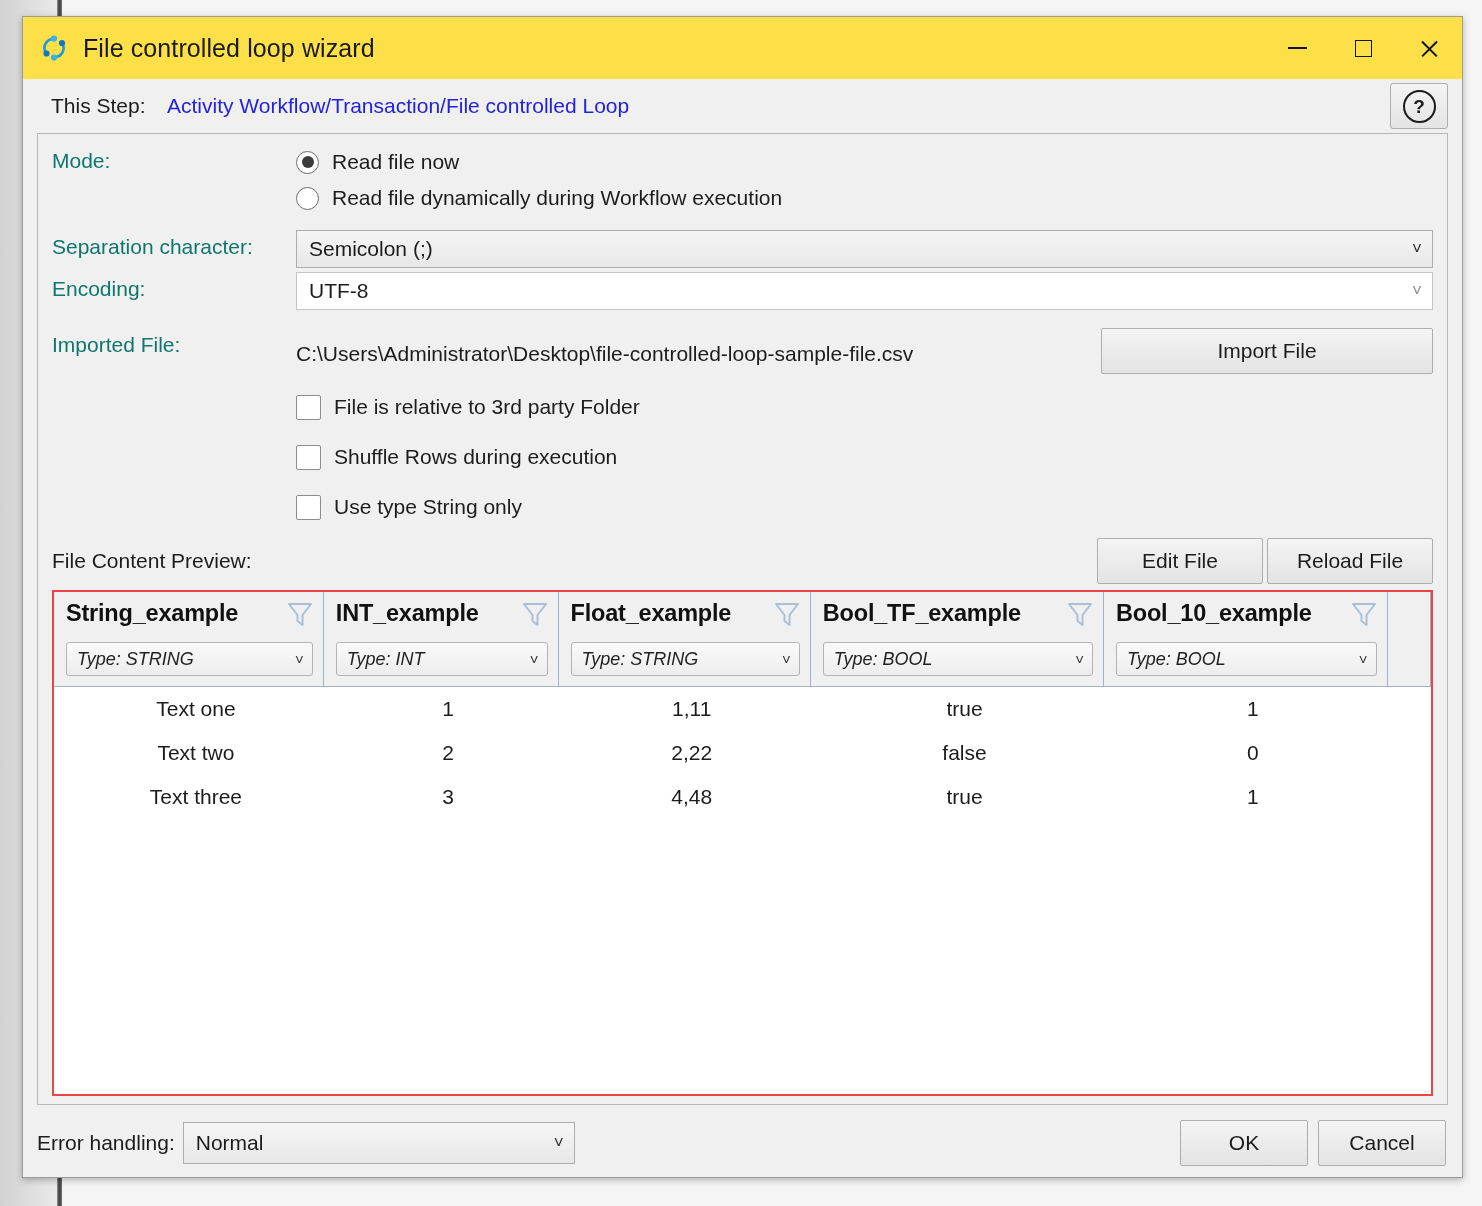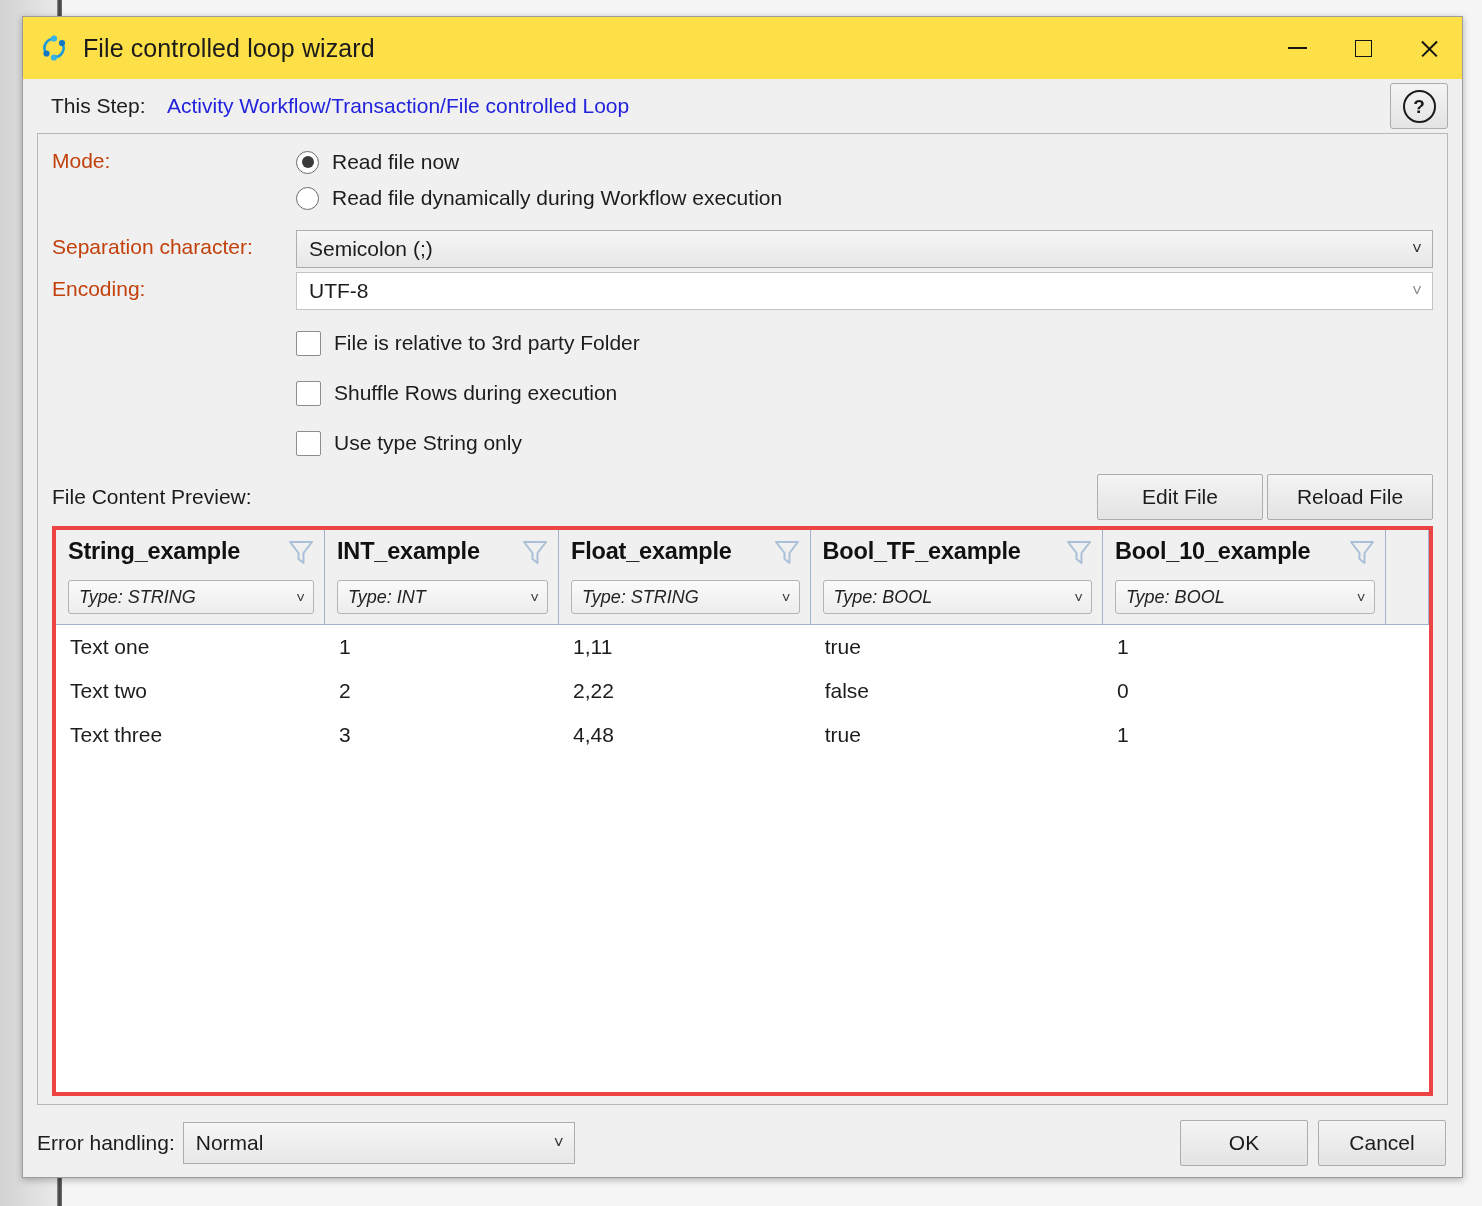--- a/index.html
+++ b/index.html
@@ -158,21 +158,21 @@
   }
   .grow {
     display: flex;
     align-items: flex-start;
     flex: none;
   }
   .glabel {
     width: 244px;
     flex: none;
     font-size: 21px;
-    color: #c2410c;
+    color: #0f766e;
     padding-top: 5px;
   }
   .gfield { flex: 1 1 auto; min-width: 0;}
 
   .radio-line {
     display: flex; align-items: center;
     height: 36px;
     cursor: pointer;
   }
   .radio {
@@ -244,21 +244,21 @@
     flex: none;
   }
   .preview-label { font-size: 21px; color:#1c1c1c;}
   .prev-btns { margin-left:auto; display:flex; gap: 0px; padding-left: 26px;}
   .edit-btn { width: 166px; height: 46px; margin-right: 4px;}
   .reload-btn { width: 166px; height: 46px;}
 
   
   .table-wrap {
     flex: 1 1 auto;
-    border: 4px solid #ef4444;
+    border: 2px solid #ef4444;
     background: #fff;
     box-sizing: border-box;
     display: flex;
     flex-direction: column;
     overflow: hidden;
     min-height: 0;
   }
   .thead {
     display: flex;
     background: #f0f0f0;
@@ -292,21 +292,21 @@
     box-sizing:border-box;
     display:flex;align-items:center;
     padding: 0 8px 0 10px;
     font-size: 18px;
     font-style: italic;
     color: #222;
     cursor: pointer;
   }
   .type-combo .chev { margin-left:auto; font-size:15px; font-style:normal; color:#333;}
   .tbody { flex:1 1 auto; background:#fff; overflow:hidden;}
-  .tr { display:flex; height: 44px; align-items:center;}
+  .tr { display:flex; height: 44px; align-items:center;text-align:center;}
   .td {
     box-sizing:border-box;
     padding-left: 14px;
     font-size: 21px;
     color:#1c1c1c;
     white-space:nowrap;
     overflow:hidden;
   }
 
   
@@ -399,20 +399,27 @@
         <div class="grow" style="margin-top:4px">
           <div class="glabel">Encoding:</div>
           <div class="gfield">
             <div class="combo white">
               <span>UTF-8</span>
               <span class="chev">˅</span>
             </div>
           </div>
         </div>
 
+        <div class="grow" style="margin-top:18px">
+          <div class="glabel">Imported File:</div>
+          <div class="gfield" style="display:flex;align-items:center;">
+            <div class="filepath">C:\Users\Administrator\Desktop\file-controlled-loop-sample-file.csv</div>
+            <div class="btn import-btn">Import File</div>
+          </div>
+        </div>
 
         <div class="grow" style="margin-top:8px">
           <div class="glabel"></div>
           <div class="gfield">
             <div class="checkline">
               <span class="checkbox"></span>
               <span class="check-text">File is relative to 3rd party Folder</span>
             </div>
             <div class="checkline">
               <span class="checkbox"></span>

